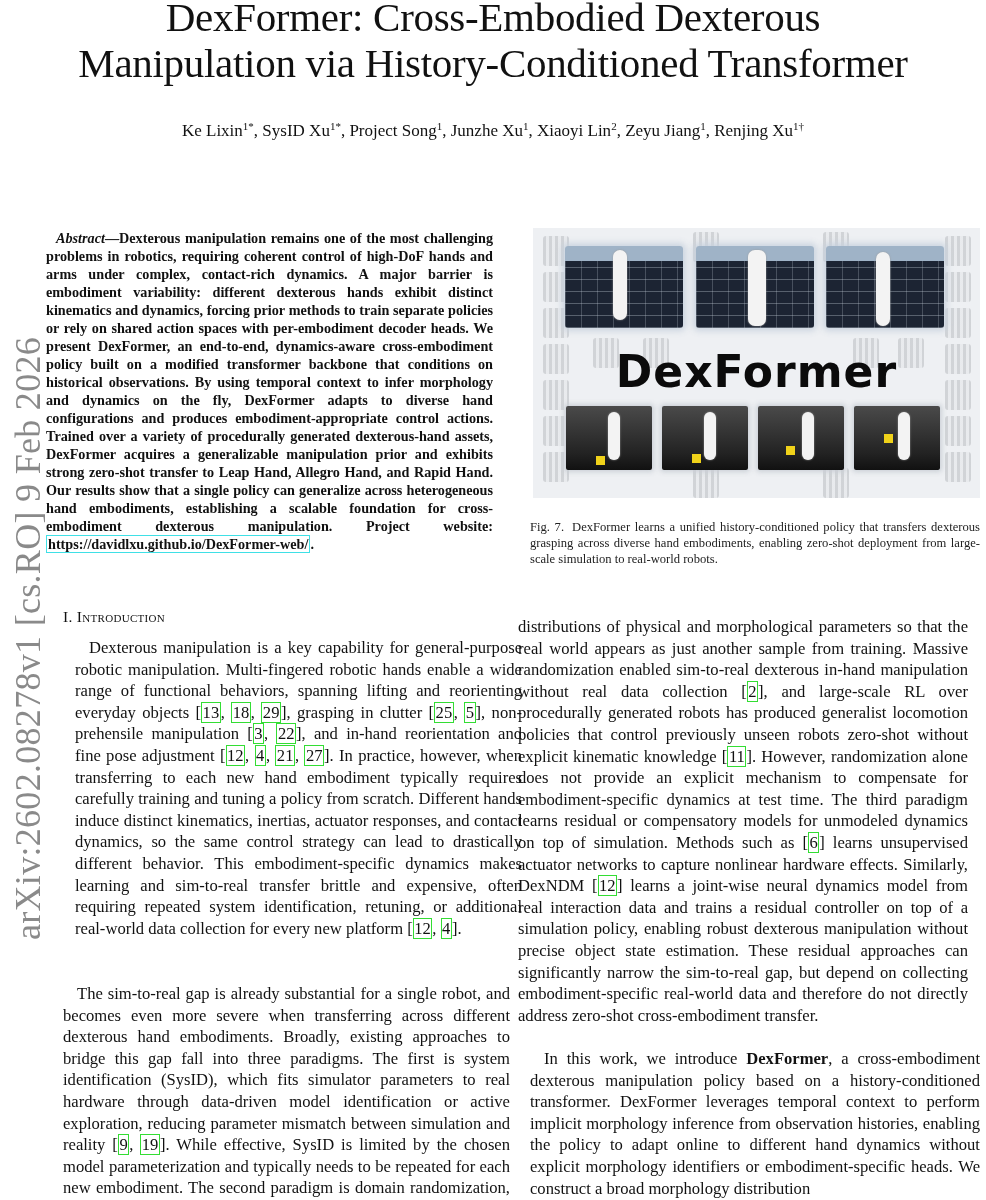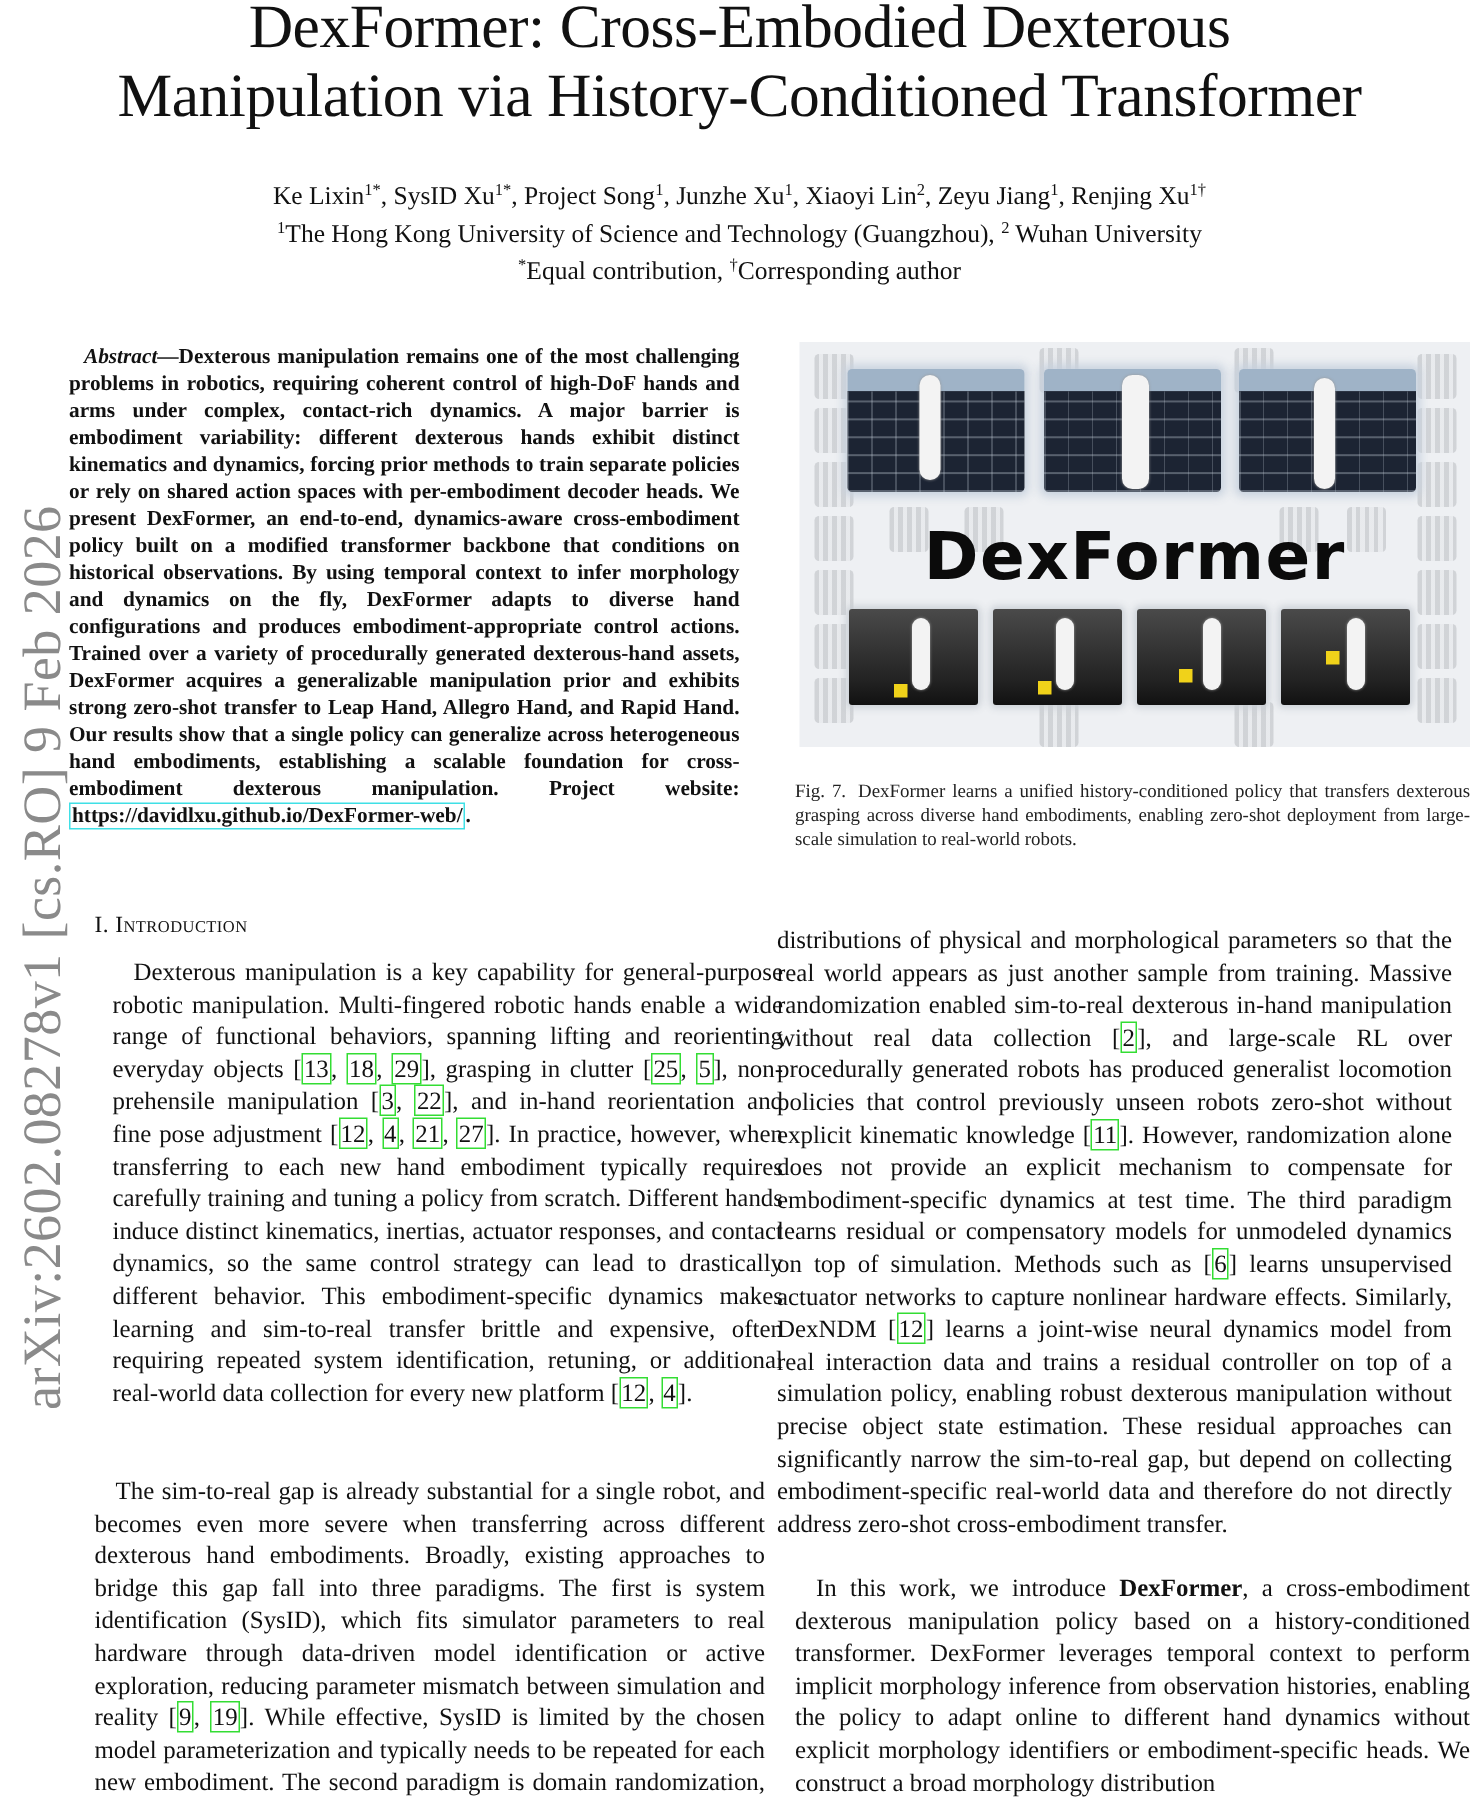--- a/index.html
+++ b/index.html
@@ -94,26 +94,20 @@
 <div class="authors">
   <div>
     <span>Ke Lixin</span><sup>1*</sup>,
     <span>SysID Xu</span><sup>1*</sup>,
     <span>Project Song</span><sup>1</sup>,
     <span>Junzhe Xu</span><sup>1</sup>,
     <span>Xiaoyi Lin</span><sup>2</sup>,
     <span>Zeyu Jiang</span><sup>1</sup>,
     <span>Renjing Xu</span><sup>1†</sup>
   </div>
-  <div>
-    <sup>1</sup><span>The Hong Kong University of Science and Technology (Guangzhou), </span><sup>2</sup><span> Wuhan University</span>
-  </div>
-  <div>
-    <sup>*</sup><span>Equal contribution, </span><sup>†</sup><span>Corresponding author</span>
-  </div>
 </div>
 
 <div class="arxiv">arXiv:2602.08278v1  [cs.RO]  9 Feb 2026</div>
 
 <div class="col-left">
   <p class="abstract"><span class="abs-label">Abstract</span><span>—</span><span>Dexterous manipulation remains one of the most challenging problems in robotics, requiring coherent control of high-DoF hands and arms under complex, contact-rich dynamics. A major barrier is embodiment variability: different dexterous hands exhibit distinct kinematics and dynamics, forcing prior methods to train separate policies or rely on shared action spaces with per-embodiment decoder heads. We present DexFormer, an end-to-end, dynamics-aware cross-embodiment policy built on a modified transformer backbone that conditions on historical observations. By using temporal context to infer morphology and dynamics on the fly, DexFormer adapts to diverse hand configurations and produces embodiment-appropriate control actions. Trained over a variety of procedurally generated dexterous-hand assets, DexFormer acquires a generalizable manipulation prior and exhibits strong zero-shot transfer to Leap Hand, Allegro Hand, and Rapid Hand. Our results show that a single policy can generalize across heterogeneous hand embodiments, establishing a scalable foundation for cross-embodiment dexterous manipulation. Project website: </span><a class="url-box">https://davidlxu.github.io/DexFormer-web/</a><span>.</span></p>
 </div>
 
 <div class="figure">
 

